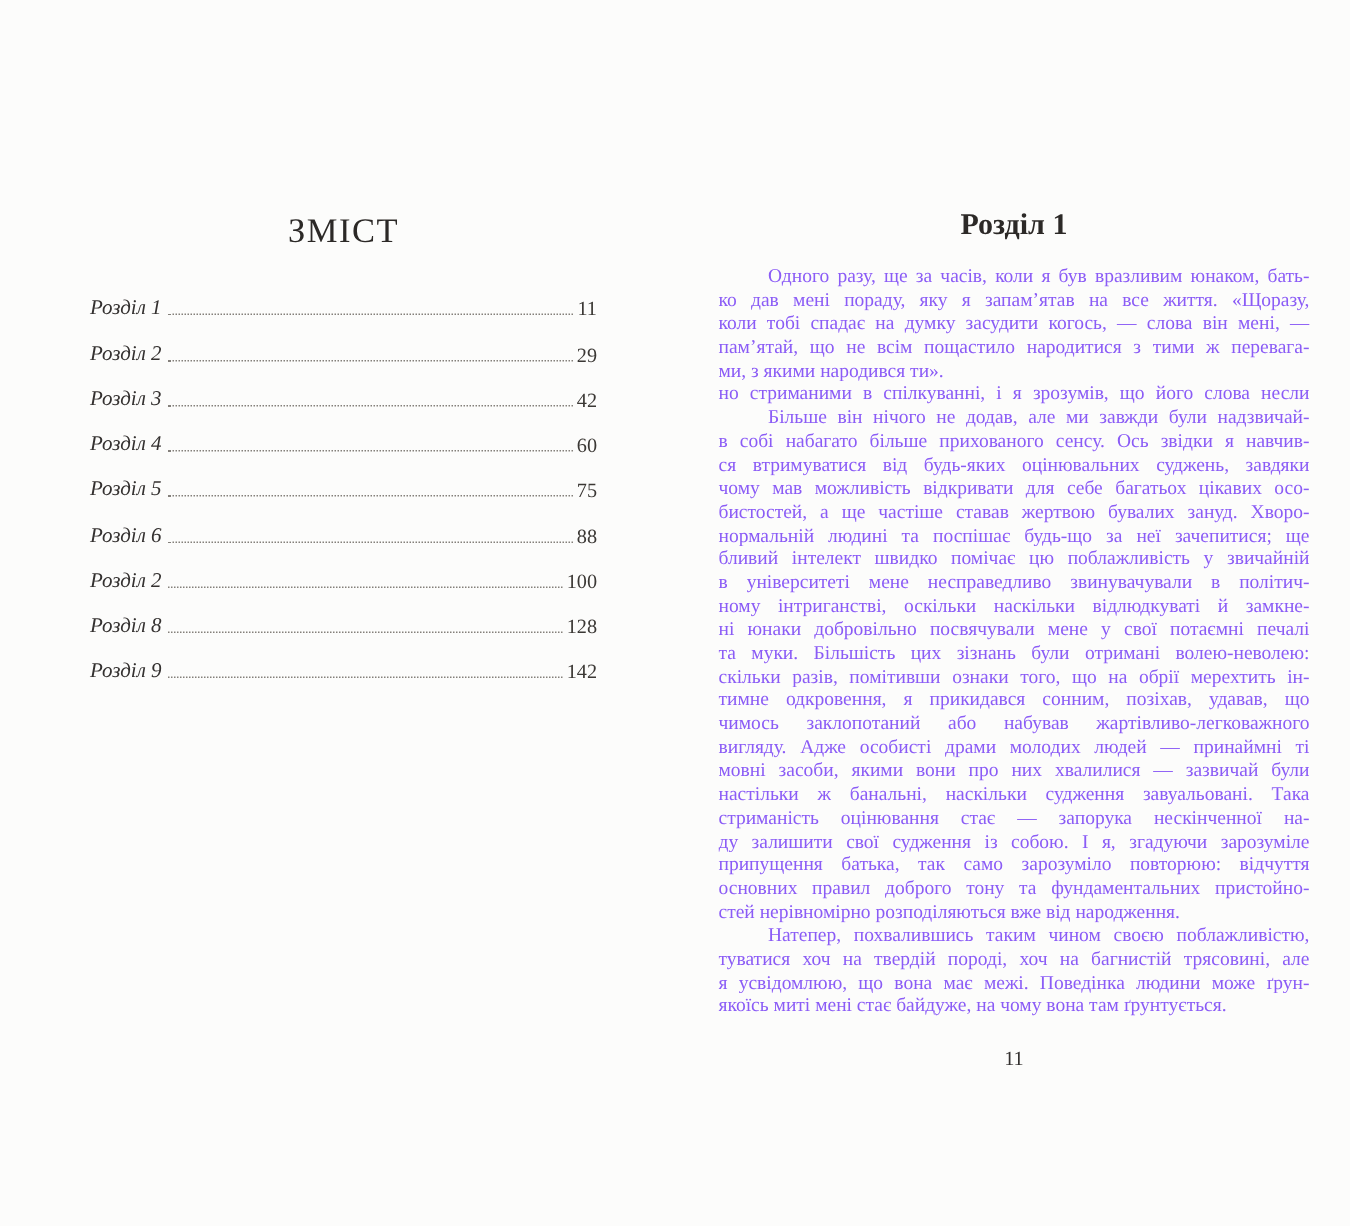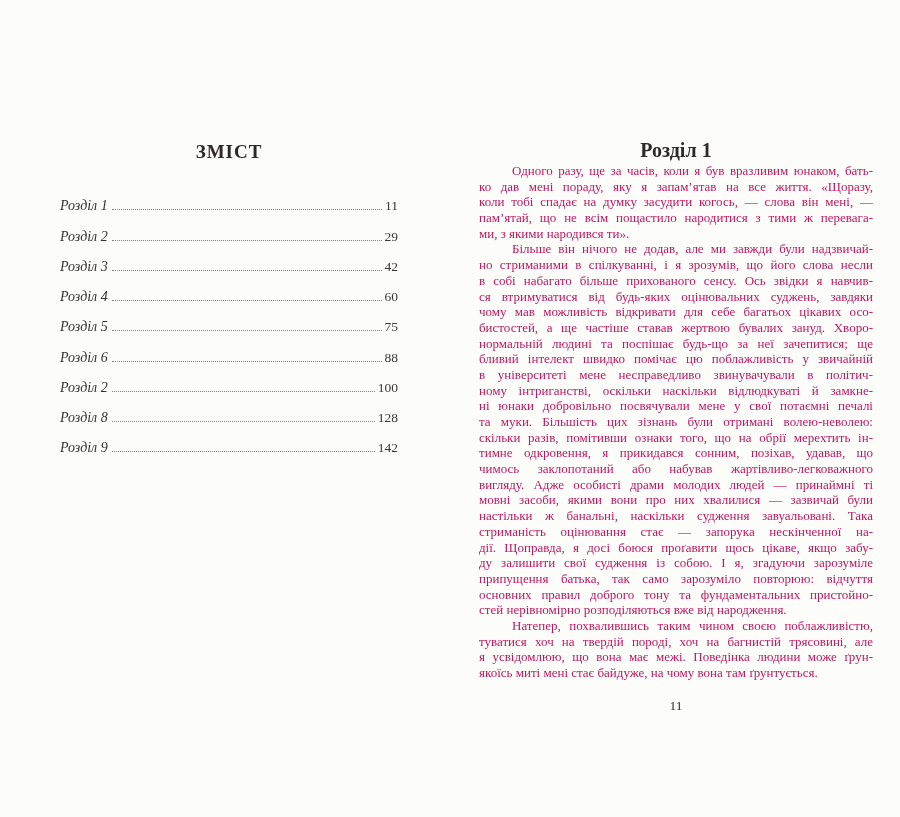--- a/index.html
+++ b/index.html
@@ -17,22 +17,22 @@
   }
 
   
   .toc-heading {
     position: absolute;
     left: 60px;
     top: 141px;
     width: 338px;
     margin: 0;
     text-align: center;
-    font-size: 19px;
-    font-weight: 700;
+    font-size: 23px;
+    font-weight: 400;
     letter-spacing: 1px;
     color: #2c2927;
   }
   .toc-list {
     position: absolute;
     left: 60px;
     top: 184px;
     width: 338px;
   }
   .toc-row {
@@ -68,25 +68,25 @@
     width: 394px;
     margin: 0;
     text-align: center;
     font-size: 20px;
     font-weight: 700;
     color: #2c2927;
   }
   .chapter-body {
     position: absolute;
     left: 479px;
-    top: 163px;
+    top: 176px;
     width: 394px;
     font-size: 13px;
     line-height: 15.7px;
-    color: #be185d;
+    color: #8b5cf6;
   }
   .text-line {
     text-align: justify;
     text-align-last: justify;
     height: 15.7px;
     overflow: hidden;
     white-space: normal;
   }
   .text-line.first {
     text-indent: 33px;
@@ -164,40 +164,39 @@
     <h2 class="chapter-title">Розділ 1</h2>
     <div class="chapter-body" id="chapter-body">
         <div>
           <div class="text-line first">Одного разу, ще за часів, коли я був вразливим юнаком, бать-</div>
           <div class="text-line">ко дав мені пораду, яку я запам’ятав на все життя. «Щоразу,</div>
           <div class="text-line">коли тобі спадає на думку засудити когось, — слова він мені, —</div>
           <div class="text-line">пам’ятай, що не всім пощастило народитися з тими ж перевага-</div>
           <div class="text-line last">ми, з якими народився ти».</div>
         </div>
         <div>
+          <div class="text-line">но стриманими в спілкуванні, і я зрозумів, що його слова несли</div>
           <div class="text-line first">Більше він нічого не додав, але ми завжди були надзвичай-</div>
-          <div class="text-line">но стриманими в спілкуванні, і я зрозумів, що його слова несли</div>
           <div class="text-line">в собі набагато більше прихованого сенсу. Ось звідки я навчив-</div>
           <div class="text-line">ся втримуватися від будь-яких оцінювальних суджень, завдяки</div>
           <div class="text-line">чому мав можливість відкривати для себе багатьох цікавих осо-</div>
           <div class="text-line">бистостей, а ще частіше ставав жертвою бувалих зануд. Хворо-</div>
           <div class="text-line">нормальній людині та поспішає будь-що за неї зачепитися; ще</div>
           <div class="text-line">бливий інтелект швидко помічає цю поблажливість у звичайній</div>
           <div class="text-line">в університеті мене несправедливо звинувачували в політич-</div>
           <div class="text-line">ному інтриганстві, оскільки наскільки відлюдкуваті й замкне-</div>
           <div class="text-line">ні юнаки добровільно посвячували мене у свої потаємні печалі</div>
           <div class="text-line">та муки. Більшість цих зізнань були отримані волею-неволею:</div>
           <div class="text-line">скільки разів, помітивши ознаки того, що на обрії мерехтить ін-</div>
           <div class="text-line">тимне одкровення, я прикидався сонним, позіхав, удавав, що</div>
           <div class="text-line">чимось заклопотаний або набував жартівливо-легковажного</div>
           <div class="text-line">вигляду. Адже особисті драми молодих людей — принаймні ті</div>
           <div class="text-line">мовні засоби, якими вони про них хвалилися — зазвичай були</div>
           <div class="text-line">настільки ж банальні, наскільки судження завуальовані. Така</div>
           <div class="text-line">стриманість оцінювання стає — запорука нескінченної на-</div>
-          <div class="text-line">дії. Щоправда, я досі боюся проґавити щось цікаве, якщо забу-</div>
           <div class="text-line">ду залишити свої судження із собою. І я, згадуючи зарозуміле</div>
           <div class="text-line">припущення батька, так само зарозуміло повторюю: відчуття</div>
           <div class="text-line">основних правил доброго тону та фундаментальних пристойно-</div>
           <div class="text-line last">стей нерівномірно розподіляються вже від народження.</div>
         </div>
         <div>
           <div class="text-line first">Натепер, похвалившись таким чином своєю поблажливістю,</div>
           <div class="text-line">туватися хоч на твердій породі, хоч на багнистій трясовині, але</div>
           <div class="text-line">я усвідомлюю, що вона має межі. Поведінка людини може ґрун-</div>
           <div class="text-line last">якоїсь миті мені стає байдуже, на чому вона там ґрунтується.</div>

